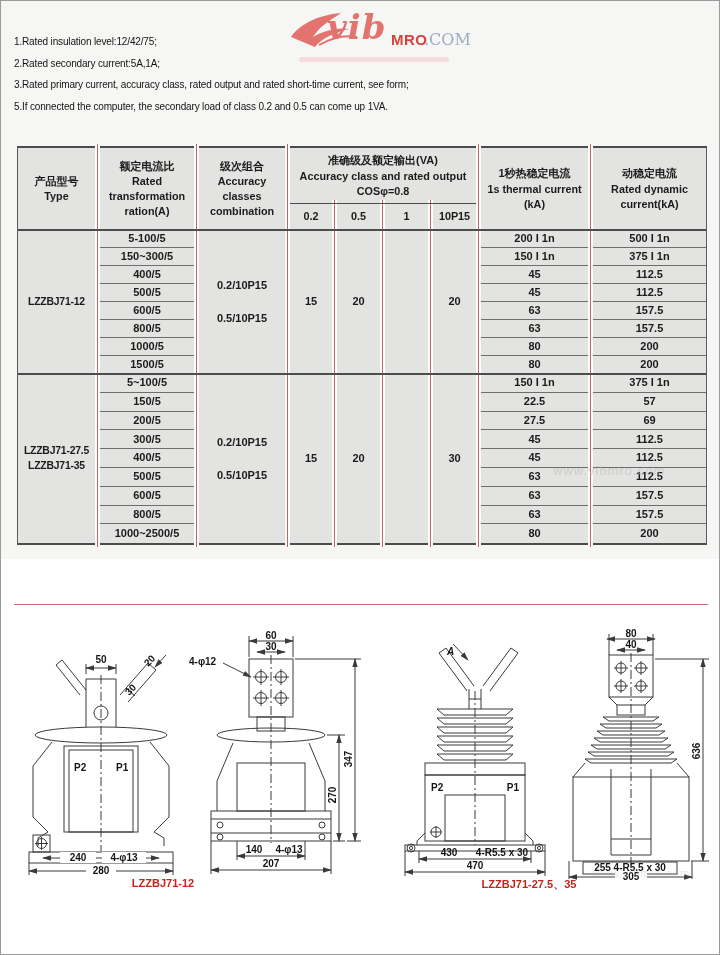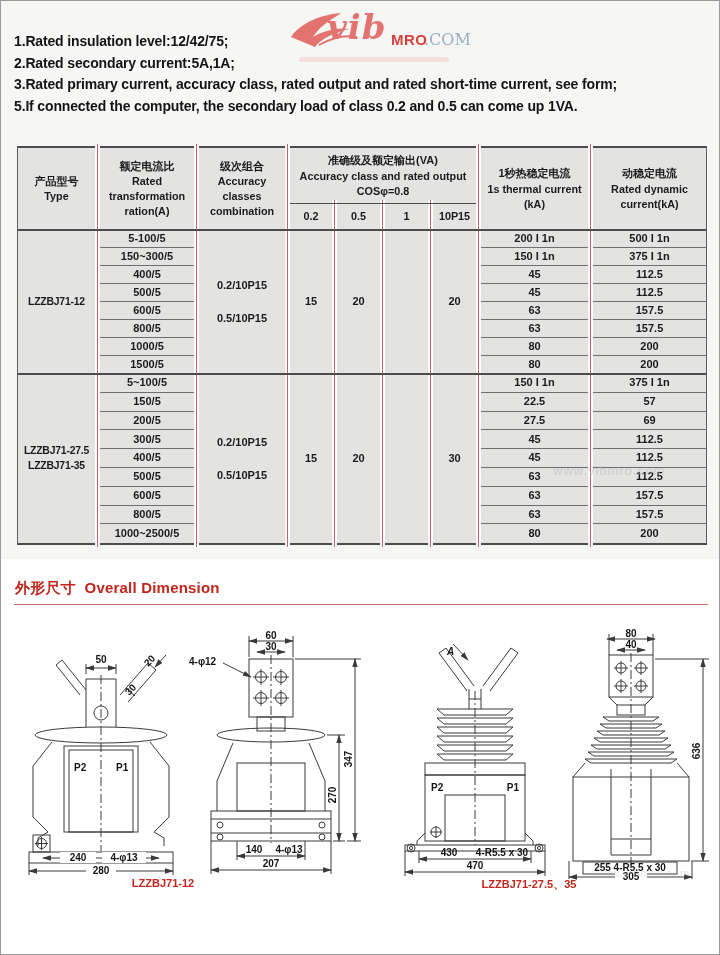--- a/index.html
+++ b/index.html
@@ -15,21 +15,21 @@
   .logo { position:absolute; top:4px; left:288px; width:170px; height:58px;text-align:right; }
   .logo-swoosh { position:absolute; left:0; top:2px; }
   .logo-script { position:absolute; left:38px; top:2px; font-family:"DejaVu Serif", serif;
     font-style:italic; font-weight:bold; font-size:34px; color:#e2736f; letter-spacing:1px; }
   .logo-mro { position:absolute; left:102px; top:26px; font-size:15px; font-weight:bold; color:#d8423c; letter-spacing:0.5px; }
   .logo-com { position:absolute; left:135px; top:25px; font-family:"DejaVu Serif", serif; font-size:16px; color:#9cb0c4; }
   .logo-underline { position:absolute; left:10px; top:52px; width:150px; height:5px; background:#f3c9c7; opacity:0.55; border-radius:3px; }
 
   
   .notes { position:absolute; top:30px; left:13px; width:700px; color:#141414; }
-  .note { font-size:14px; font-weight:bold; letter-spacing:-0.15px; line-height:21.5px; white-space:nowrap; }
+  .note { font-size:10px; font-weight:normal; letter-spacing:-0.15px; line-height:21.5px; white-space:nowrap; }
   .note-tight { letter-spacing:-0.45px; }
 
   
   .spec-table {
     position:absolute; top:145px; left:16px; width:690px;
     display:grid;
     grid-template-columns:77px 5px 94px 5px 86px 5px 42px 5px 43px 5px 43px 5px 43px 5px 107px 5px 113px;
     grid-template-rows:56px 26px repeat(8,18px) repeat(9,18.8px);
     border-top:2px solid #4c4c4c; border-bottom:2px solid #4c4c4c;
     border-left:1px solid #5c5c5c; border-right:1px solid #5c5c5c;
@@ -215,24 +215,20 @@
     <div class="cell bb" style="grid-column:17;grid-row:18">157.5</div>
     <div class="cell" style="grid-column:3;grid-row:19">1000~2500/5</div>
     <div class="cell" style="grid-column:15;grid-row:19">80</div>
     <div class="cell" style="grid-column:17;grid-row:19">200</div>
 
     <div class="hline hline-thin" style="grid-column:7/14;grid-row:2"></div>
     <div class="hline" style="grid-column:1/-1;grid-row:3"></div>
     <div class="hline" style="grid-column:1/-1;grid-row:11"></div>
   </div>
 
-  <div class="dim-heading">
-    <span>外形尺寸</span>&nbsp;
-    <span>Overall Dimension</span>
-  </div>
   <div class="dim-rule"></div>
 
   <svg width="0" height="0" style="position:absolute">
     <defs>
       <marker id="ar" viewBox="0 0 10 6" refX="9" refY="3" markerWidth="9" markerHeight="5.4" orient="auto-start-reverse">
         <path d="M0,0 L10,3 L0,6 z" fill="#3a3a3a"></path>
       </marker>
     </defs>
   </svg>
 

